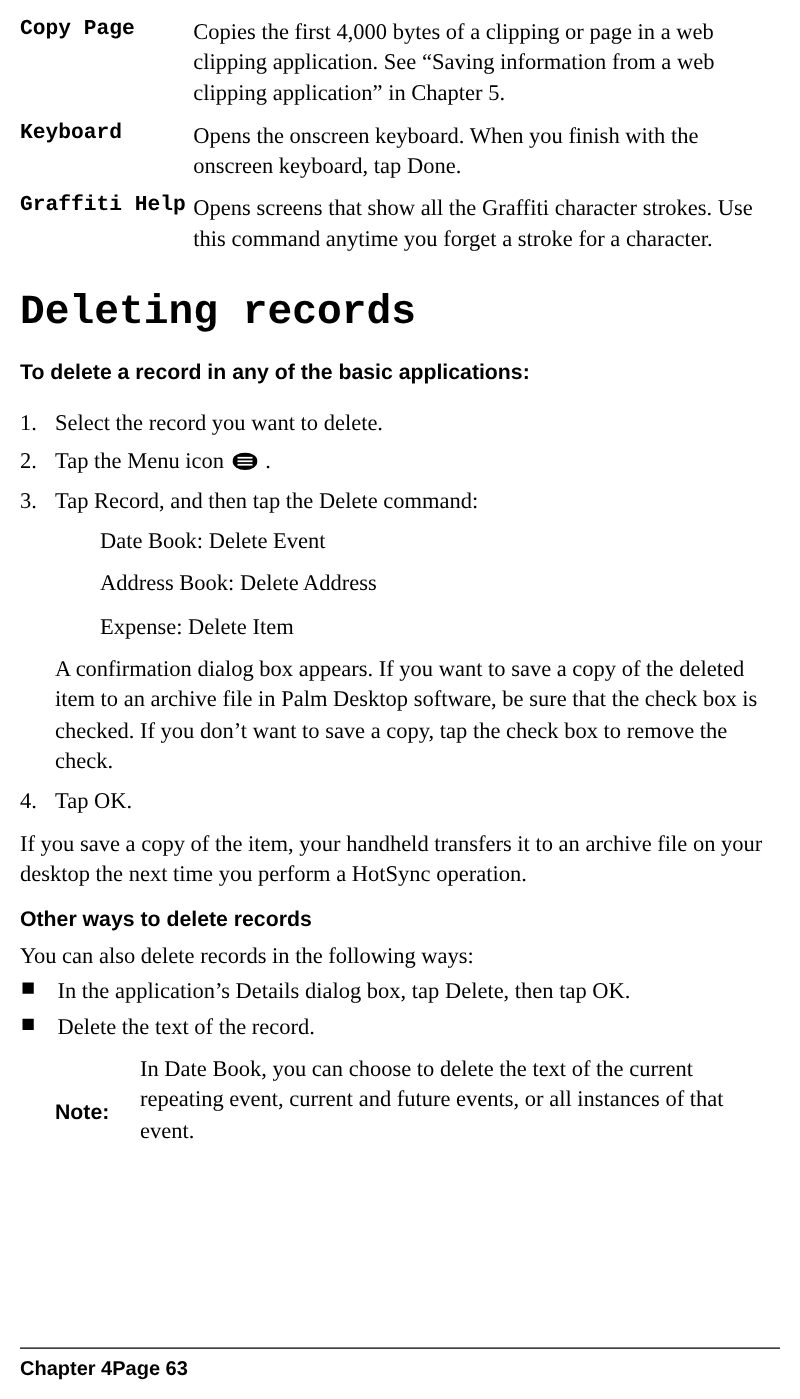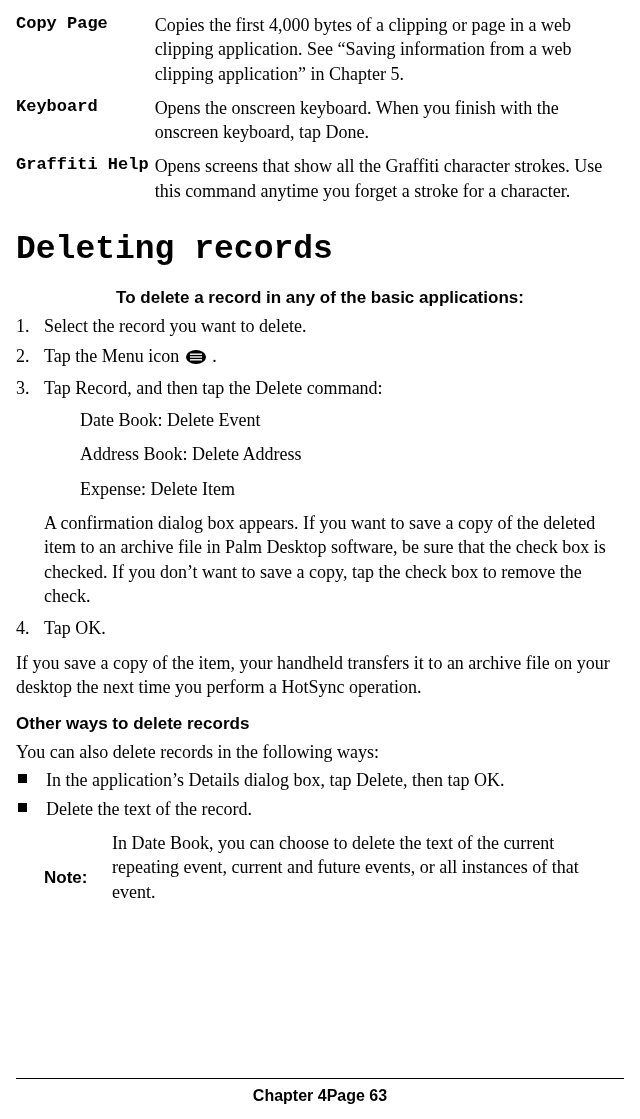--- a/index.html
+++ b/index.html
@@ -39,22 +39,21 @@
       font-family: Liberation Mono, monospace;
       font-weight: 900;
       font-size: 33px;
       margin-top: 14px;
       margin-bottom: 14px;
     }
     h3.subhead {
       font-family: Arial, Helvetica, sans-serif;
       font-weight: bold;
       font-size: 17px;
-      margin-bottom: 4px;
-      text-align: center;
+      margin-bottom: 16px;
     }
     h4.miniHead {
       font-family: Arial, Helvetica, sans-serif;
       font-weight: bold;
       font-size: 17px;
       margin-top: 14px;
       margin-bottom: 4px;
     }
     ol.numbered {
       list-style: none;
@@ -127,21 +126,21 @@
       margin: 0 2px;
     }
     .footer {
       position: absolute;
       bottom: 12px;
       left: 16px;
       right: 16px;
       border-top: 1px solid #000;
       padding-top: 6px;
       display: flex;
-      justify-content: center;
+      justify-content: flex-start;
       font-family: Arial, Helvetica, sans-serif;
       font-weight: bold;
       font-size: 16px;
     }
   </style>
 </head>
 <body>
 
 <table class="def-table">
   <tbody>

